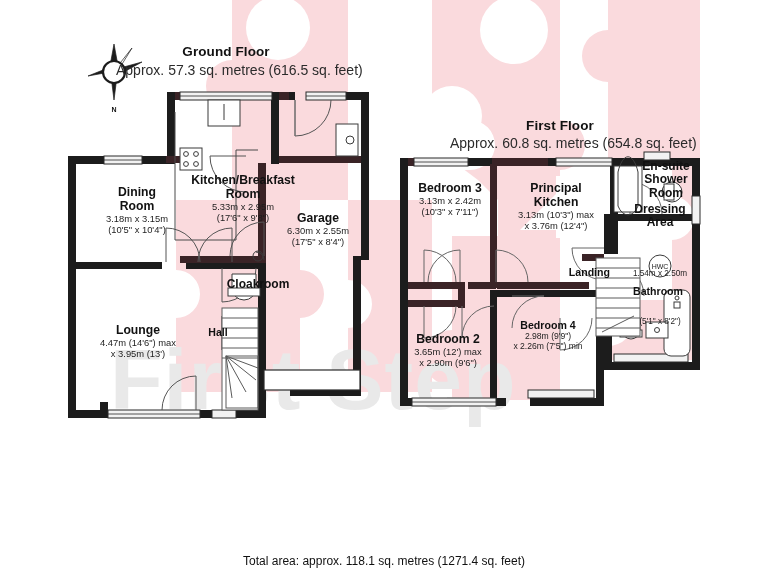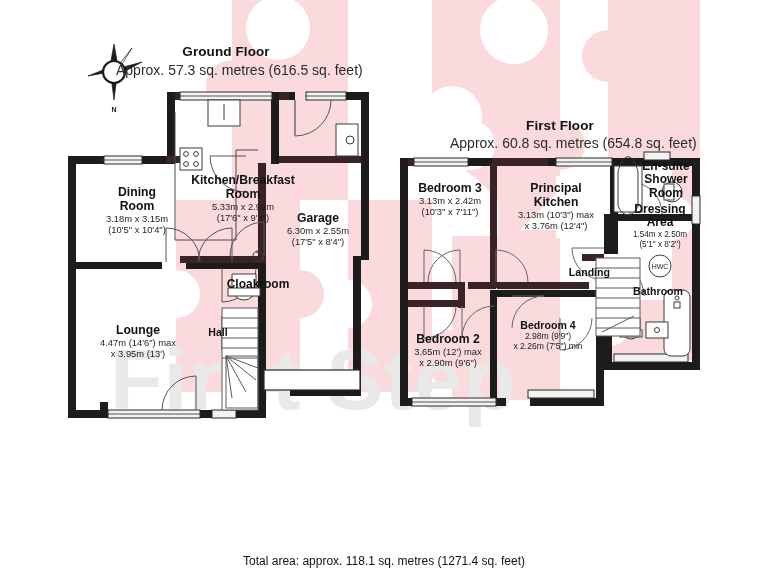--- a/index.html
+++ b/index.html
@@ -56,21 +56,21 @@
   }
   .room-label .rdim {
     display: block;
     font-size: 9.4px;
     color: #1d1d1d;
     margin-top: 0.5px;
   }
   .room-label.small .rname { font-size: 10.6px; }
   .room-label.small .rdim  { font-size: 8.6px; }
   .room-label.tiny .rname  { font-size: 12px; }
-  .room-label.tiny .rdim   { font-size: 8.2px; }
+  .room-label.tiny .rdim   { font-size: 8.2px; margin-top: 39px; }
 
   .total-area {
     position: absolute;
     left: 0;
     right: 0;
     top: 554px;
     text-align: center;
     font-size: 12px;
     color: #111;
   }

